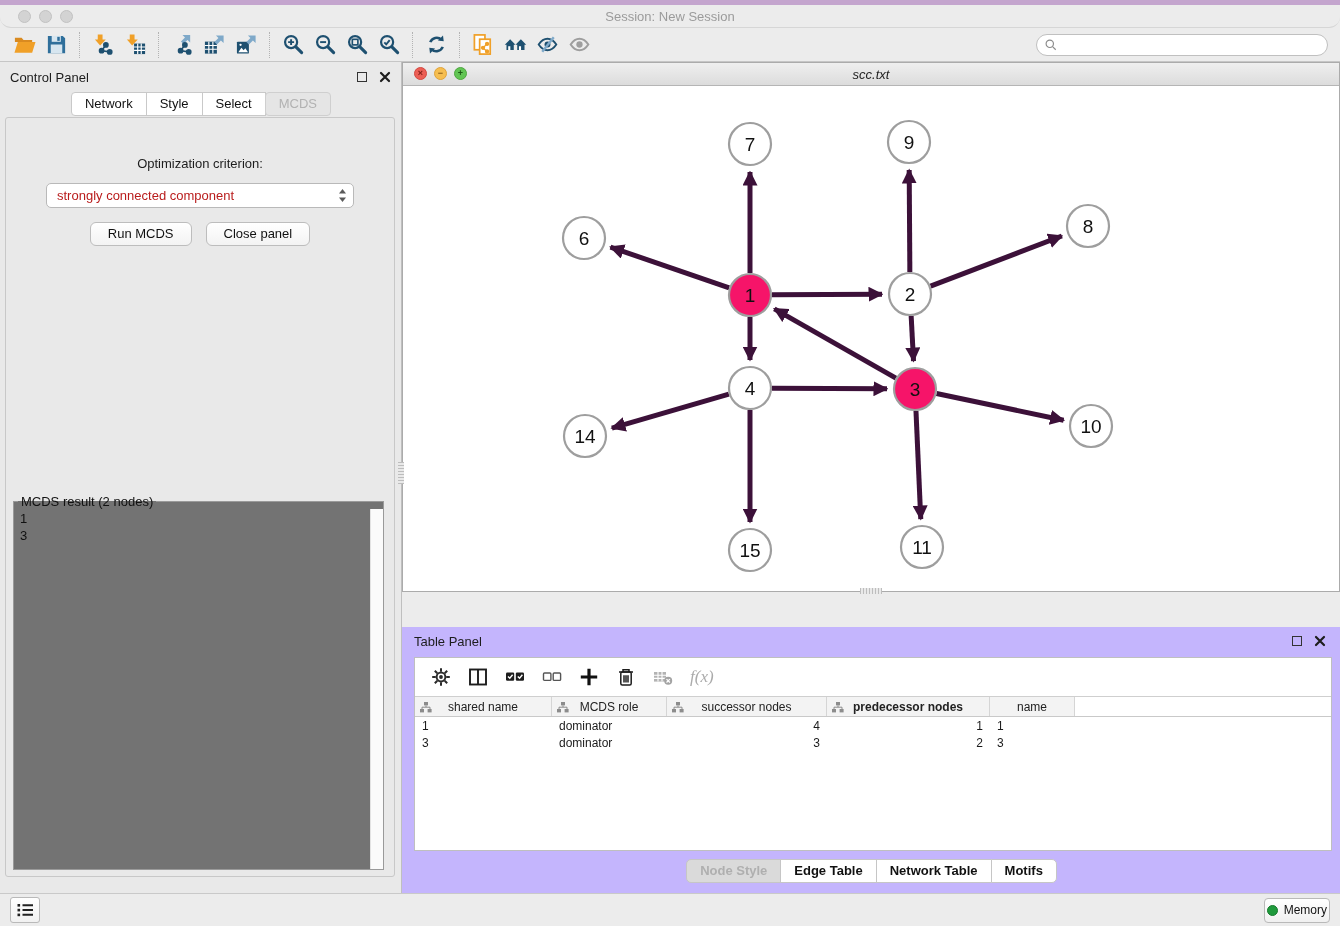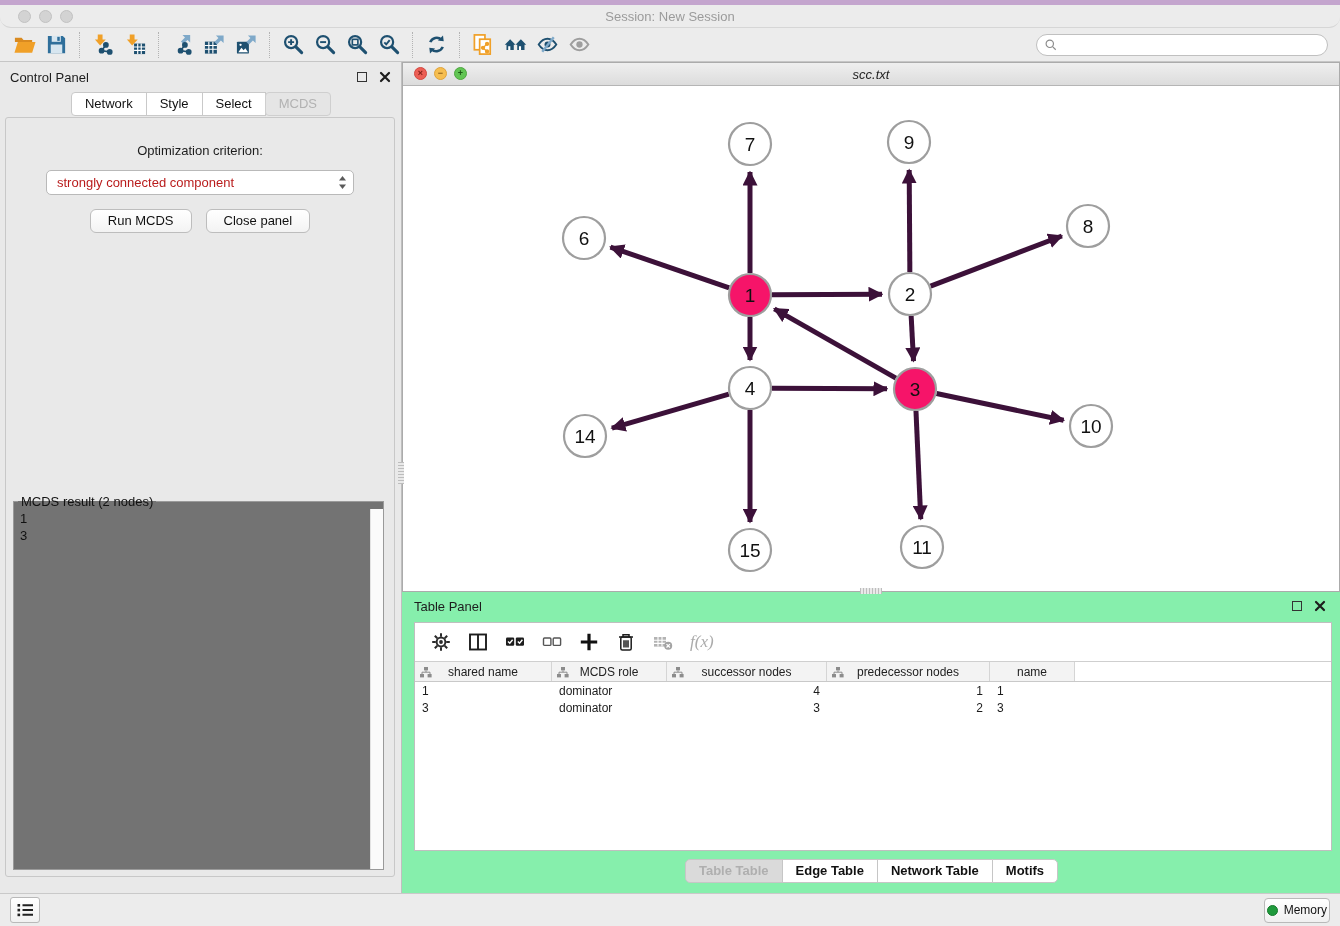--- a/index.html
+++ b/index.html
@@ -28,21 +28,21 @@
   .cp-header { height:30px; display:flex; align-items:center; padding:0 10px; }
   .cp-title { font-size:13px; color:#1d1d1d; }
   .panel-ctrls { margin-left:auto; display:flex; align-items:center; gap:12px; }
   .float-box { width:10px; height:10px; border:1.6px solid #333; display:inline-block; cursor:pointer; }
   .close-x { width:12px; height:12px; cursor:pointer; }
   .cp-tabs { display:flex; justify-content:center; position:relative; z-index:2; }
   .cp-tab { font-size:13px; padding:3px 13px 4px; background:#fff; border:1px solid #C9C9C9; margin-right:-1px; color:#111; cursor:pointer; }
   .cp-tab:first-child { border-radius:4px 0 0 4px; }
   .cp-tab.active { background:#E5E5E5; color:#B2B2B2; border-radius:4px; border-color:#CFCFCF; }
   .cp-content { position:absolute; left:5px; right:6px; top:55px; bottom:16px; border:1px solid #C8C8C8; border-radius:3px; }
-  .opt-label { text-align:center; font-size:13px; color:#1d1d1d; margin-top:25px; }
+  .opt-label { text-align:center; font-size:13px; color:#1d1d1d; margin-top:38px; }
   .select-box { margin:12px 40px 0; height:25px; background:#fff; border:1px solid #B9B9B9; border-radius:5px; display:flex; align-items:center; padding:0 6px 0 10px; font-size:13px; cursor:pointer; }
   .select-box .val { flex:1; color:#b91c1c; }
   .btn-row { display:flex; justify-content:center; gap:14px; margin-top:14px; }
   .ui-btn { font-size:13px; padding:3px 17px 4px; background:linear-gradient(#ffffff,#f3f3f3); border:1px solid #BDBDBD; border-radius:6px; color:#111; cursor:pointer; }
   fieldset.result { position:absolute; left:7px; right:10px; top:376px; bottom:6px; border:1px solid #9A9A9A; background:#737373; }
   fieldset.result legend { font-size:13px; color:#111; margin-left:4px; padding:0 3px; background:transparent; }
   .result-lines { font-size:13px; color:#111; padding:1px 6px; line-height:17px; }
   .result-scroll { position:absolute; right:0; top:0; bottom:0; width:13px; background:#FBFBFB; border-left:1px solid #E3E3E3; }
 
   
@@ -55,21 +55,21 @@
   .nt-close { background:#EC5F55; border:1px solid #D34840; color:#7C1D16; }
   .nt-min { background:#F6BE50; border:1px solid #DFA33A; color:#8A5D1A; }
   .nt-max { background:#62C554; border:1px solid #4EA73F; color:#1F5C18; }
   .net-canvas { flex:1; position:relative; background:#fff; }
   .net-canvas svg { position:absolute; left:0; top:0; }
 
   .divider-v { position:absolute; left:-4px; top:400px; width:6px; height:22px; background:repeating-linear-gradient(#BDBDBD 0 1px, #E9E9E9 1px 3px); z-index:5; }
   .divider-h { position:absolute; left:458px; top:526px; width:22px; height:6px; background:repeating-linear-gradient(90deg,#BDBDBD 0 1px, #E9E9E9 1px 3px); z-index:5; }
 
   
-  .table-panel { flex:1; background:#86efac; position:relative; min-height:0; }
+  .table-panel { flex:1; background:#c4b5fd; position:relative; min-height:0;margin-top:35px; }
   .tp-header { height:28px; display:flex; align-items:center; padding:0 14px 0 12px; }
   .tp-title { font-size:13px; color:#1d1d1d; }
   .tp-container { position:absolute; left:12px; right:8px; top:30px; bottom:42px; background:#fff; border:1px solid #BFBFBF; overflow:hidden; }
   .tp-toolbar { height:38px; display:flex; align-items:center; gap:17px; padding-left:16px; }
   .tp-tool { background:transparent; border:none; display:flex; align-items:center; justify-content:center; cursor:pointer; height:24px; }
   .tp-tool svg { width:20px; height:20px; }
   .tp-tool .fx-text { font-family:"Liberation Serif","DejaVu Serif",serif; font-style:italic; font-size:17px; color:#ABABAB; }
   .tbl-header { display:flex; border-top:1px solid #CFCFCF; border-bottom:1px solid #C9C9C9; height:21px; }
   .th-cell { background:#F3F3F3; border-right:1px solid #D5D5D5; display:flex; align-items:center; justify-content:center; gap:5px; font-size:12px; color:#222; position:relative; }
   .th-cell .tree { position:absolute; left:5px; top:5px; }
@@ -526,21 +526,21 @@
                 <span class="tree"><svg width="12" height="11" viewBox="0 0 12 11">
                     <g fill="#8C8C8C">
                       <rect x="4" y="0" width="4" height="3.4"></rect>
                       <rect x="0" y="7" width="4" height="3.4"></rect>
                       <rect x="7.6" y="7" width="4" height="3.4"></rect>
                     </g>
                     <path d="M6 3.4v1.8M2 7V5.2h8V7" stroke="#8C8C8C" fill="none"></path>
                   </svg></span>
                 <span>successor nodes</span>
               </div>
-              <div class="th-cell" style="width: 163px;">
+              <div class="th-cell" style="width: 163px; font-weight: bold;">
                 <span class="tree"><svg width="12" height="11" viewBox="0 0 12 11">
                     <g fill="#8C8C8C">
                       <rect x="4" y="0" width="4" height="3.4"></rect>
                       <rect x="0" y="7" width="4" height="3.4"></rect>
                       <rect x="7.6" y="7" width="4" height="3.4"></rect>
                     </g>
                     <path d="M6 3.4v1.8M2 7V5.2h8V7" stroke="#8C8C8C" fill="none"></path>
                   </svg></span>
                 <span>predecessor nodes</span>
               </div>
@@ -559,21 +559,21 @@
               <div class="tbl-row">
                 <div class="td-cell" style="width: 137px;">3</div>
                 <div class="td-cell" style="width: 115px;">dominator</div>
                 <div class="td-cell r" style="width: 160px;">3</div>
                 <div class="td-cell r" style="width: 163px;">2</div>
                 <div class="td-cell" style="width: 85px;">3</div>
               </div>
             </div>
         </div>
         <div class="tp-tabs" id="tp-tabs">
-            <span class="tp-tab active">Table Table</span>
+            <span class="tp-tab active">Node Style</span>
             <span class="tp-tab">Edge Table</span>
             <span class="tp-tab">Network Table</span>
             <span class="tp-tab">Motifs</span>
           </div>
       </div>
     </div>
 
   </div>
 
   <div class="statusbar">

